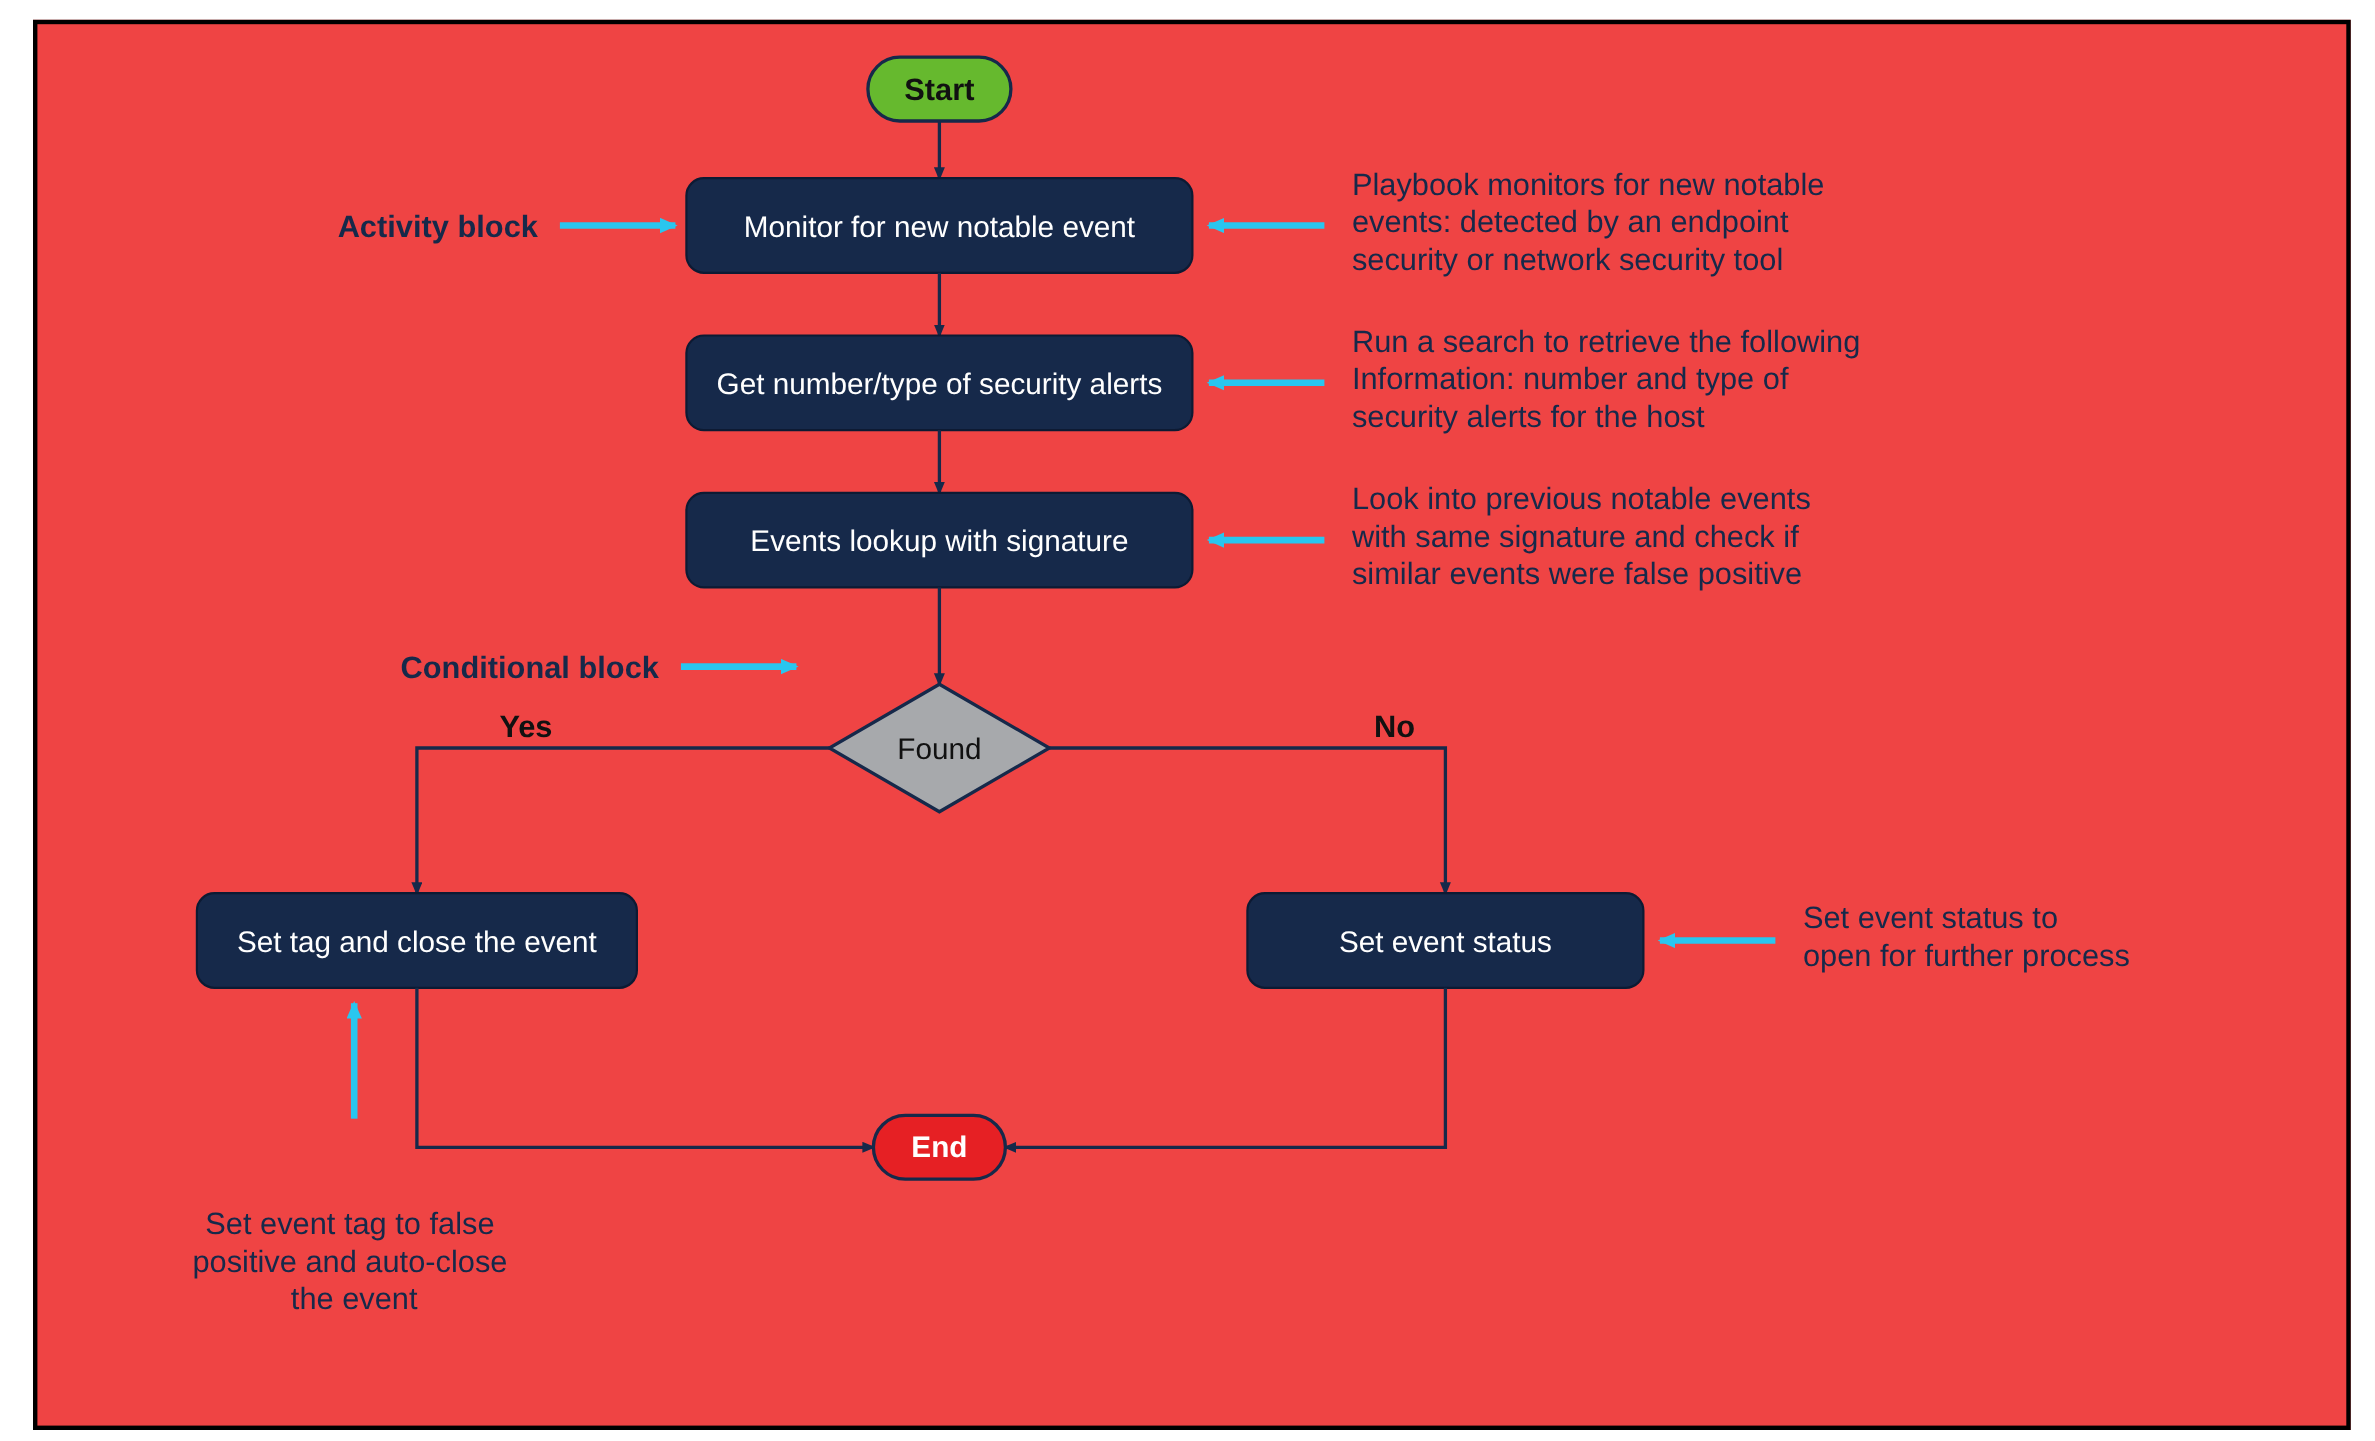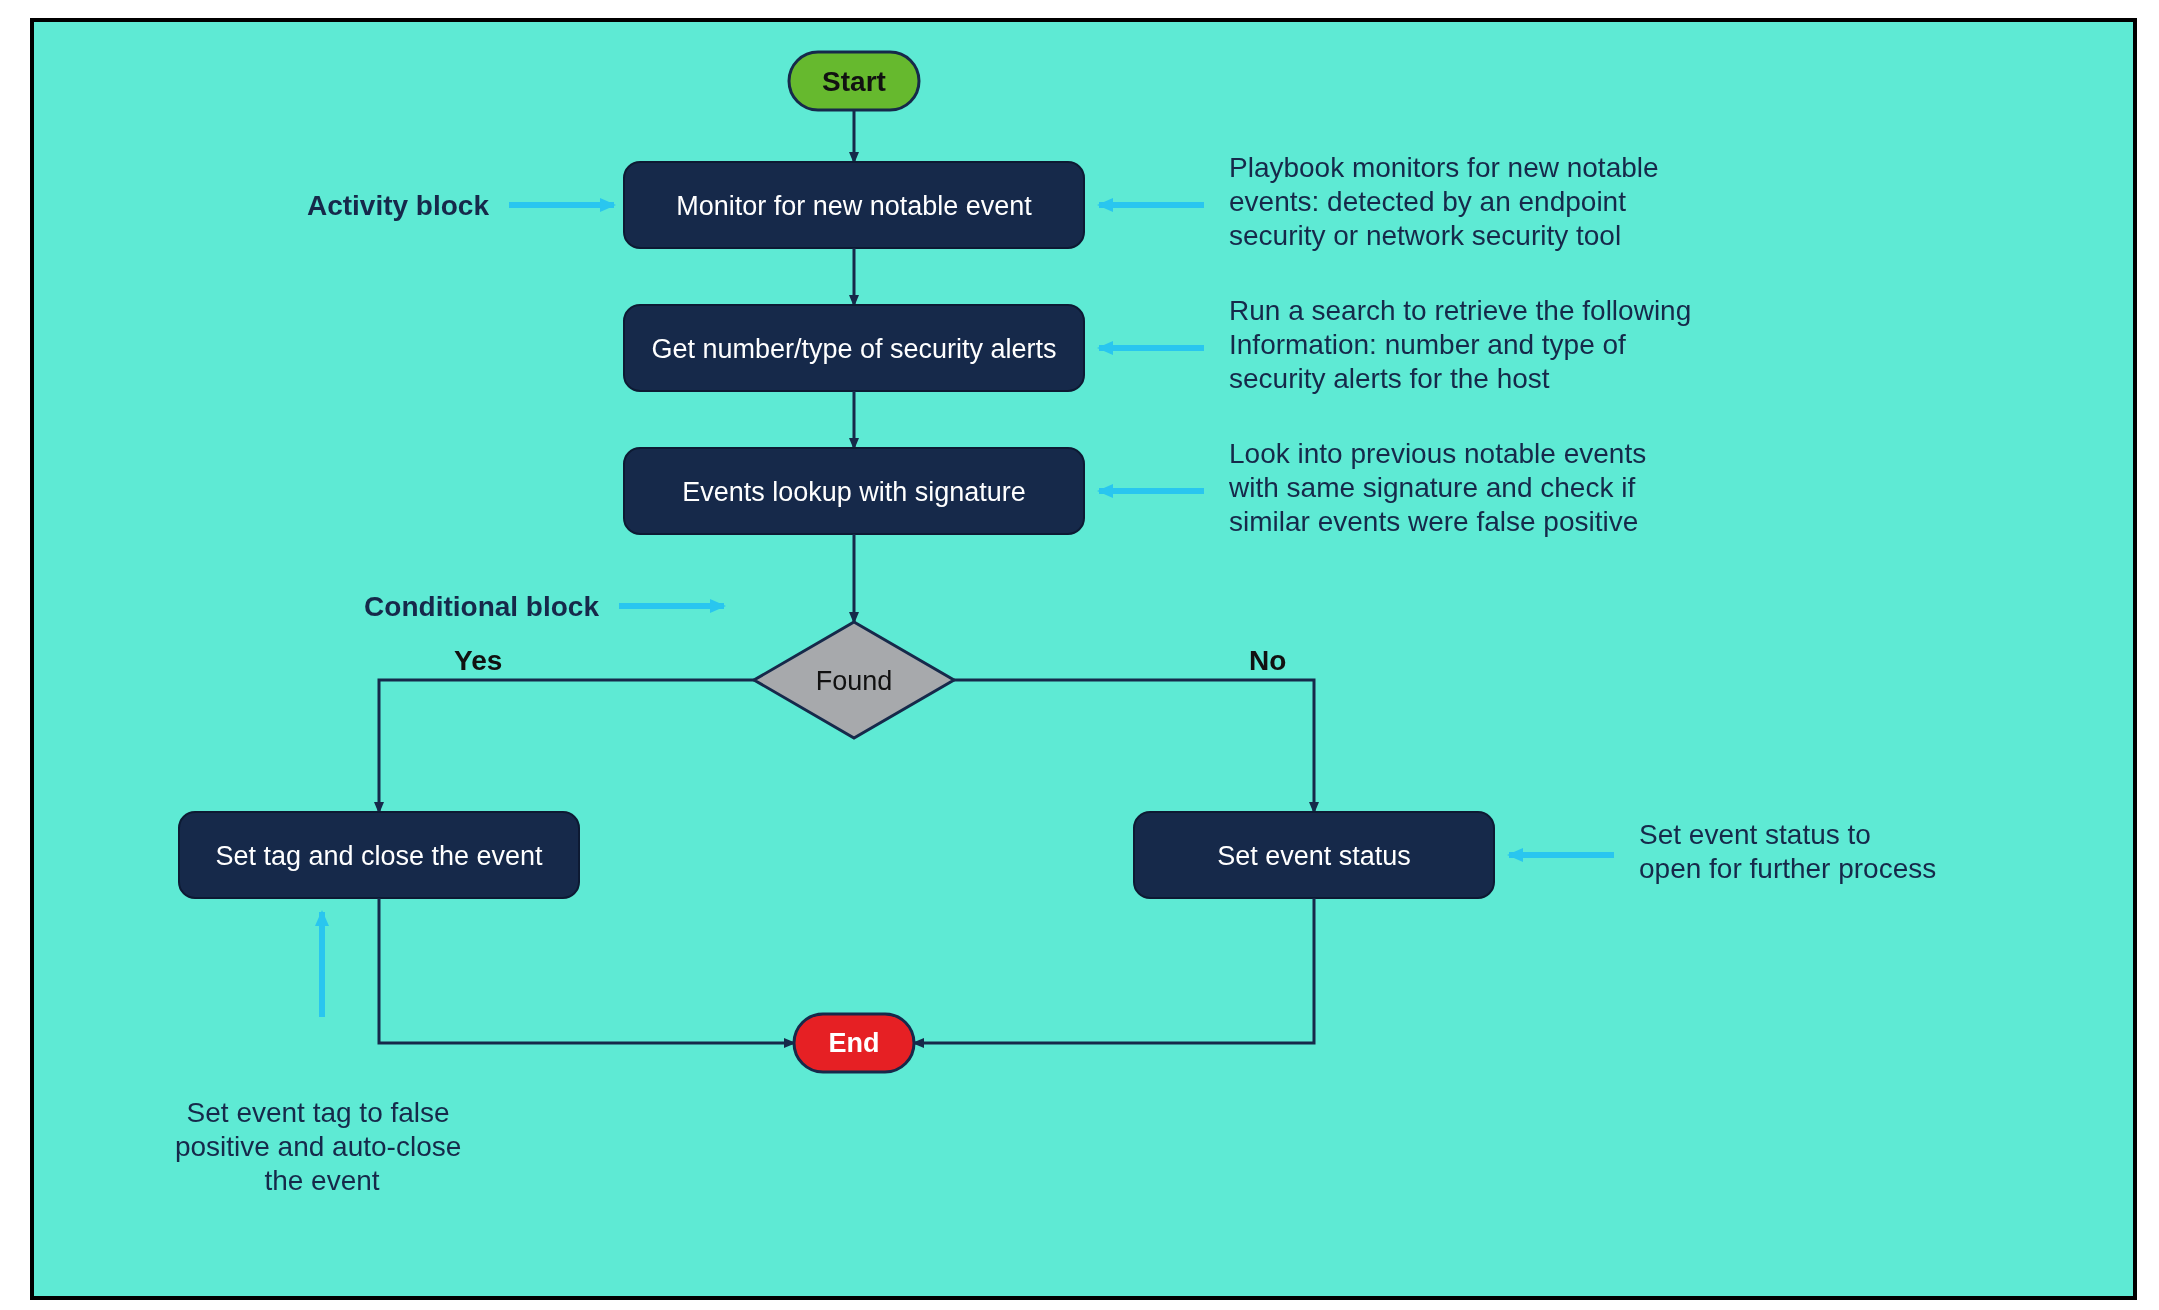--- a/index.html
+++ b/index.html
@@ -1,18 +1,18 @@
 <!DOCTYPE html>
 <html><head>
 <meta charset="utf-8">
 <style>
   html,body{margin:0;padding:0;background:#fff;}
   body{display:flex;justify-content:center;align-items:flex-start;}
   .wrap{width:2159px;height:1310px;position:relative;font-family:Arial,Helvetica,sans-serif;}
-  .frame{position:absolute;left:30px;top:18px;width:2099px;height:1274px;border:4px solid #000;background:#5eead4;}
+  .frame{position:absolute;left:30px;top:18px;width:2099px;height:1274px;border:4px solid #000;background:#ef4444;}
   svg{position:absolute;left:0;top:0;width:2099px;height:1274px;}
   text{font-family:Arial,Helvetica,sans-serif;}
 </style>
 </head>
 <body>
 
 <div class="wrap">
   <div class="frame">
     <svg viewBox="0 0 2099 1274">
       <defs>

